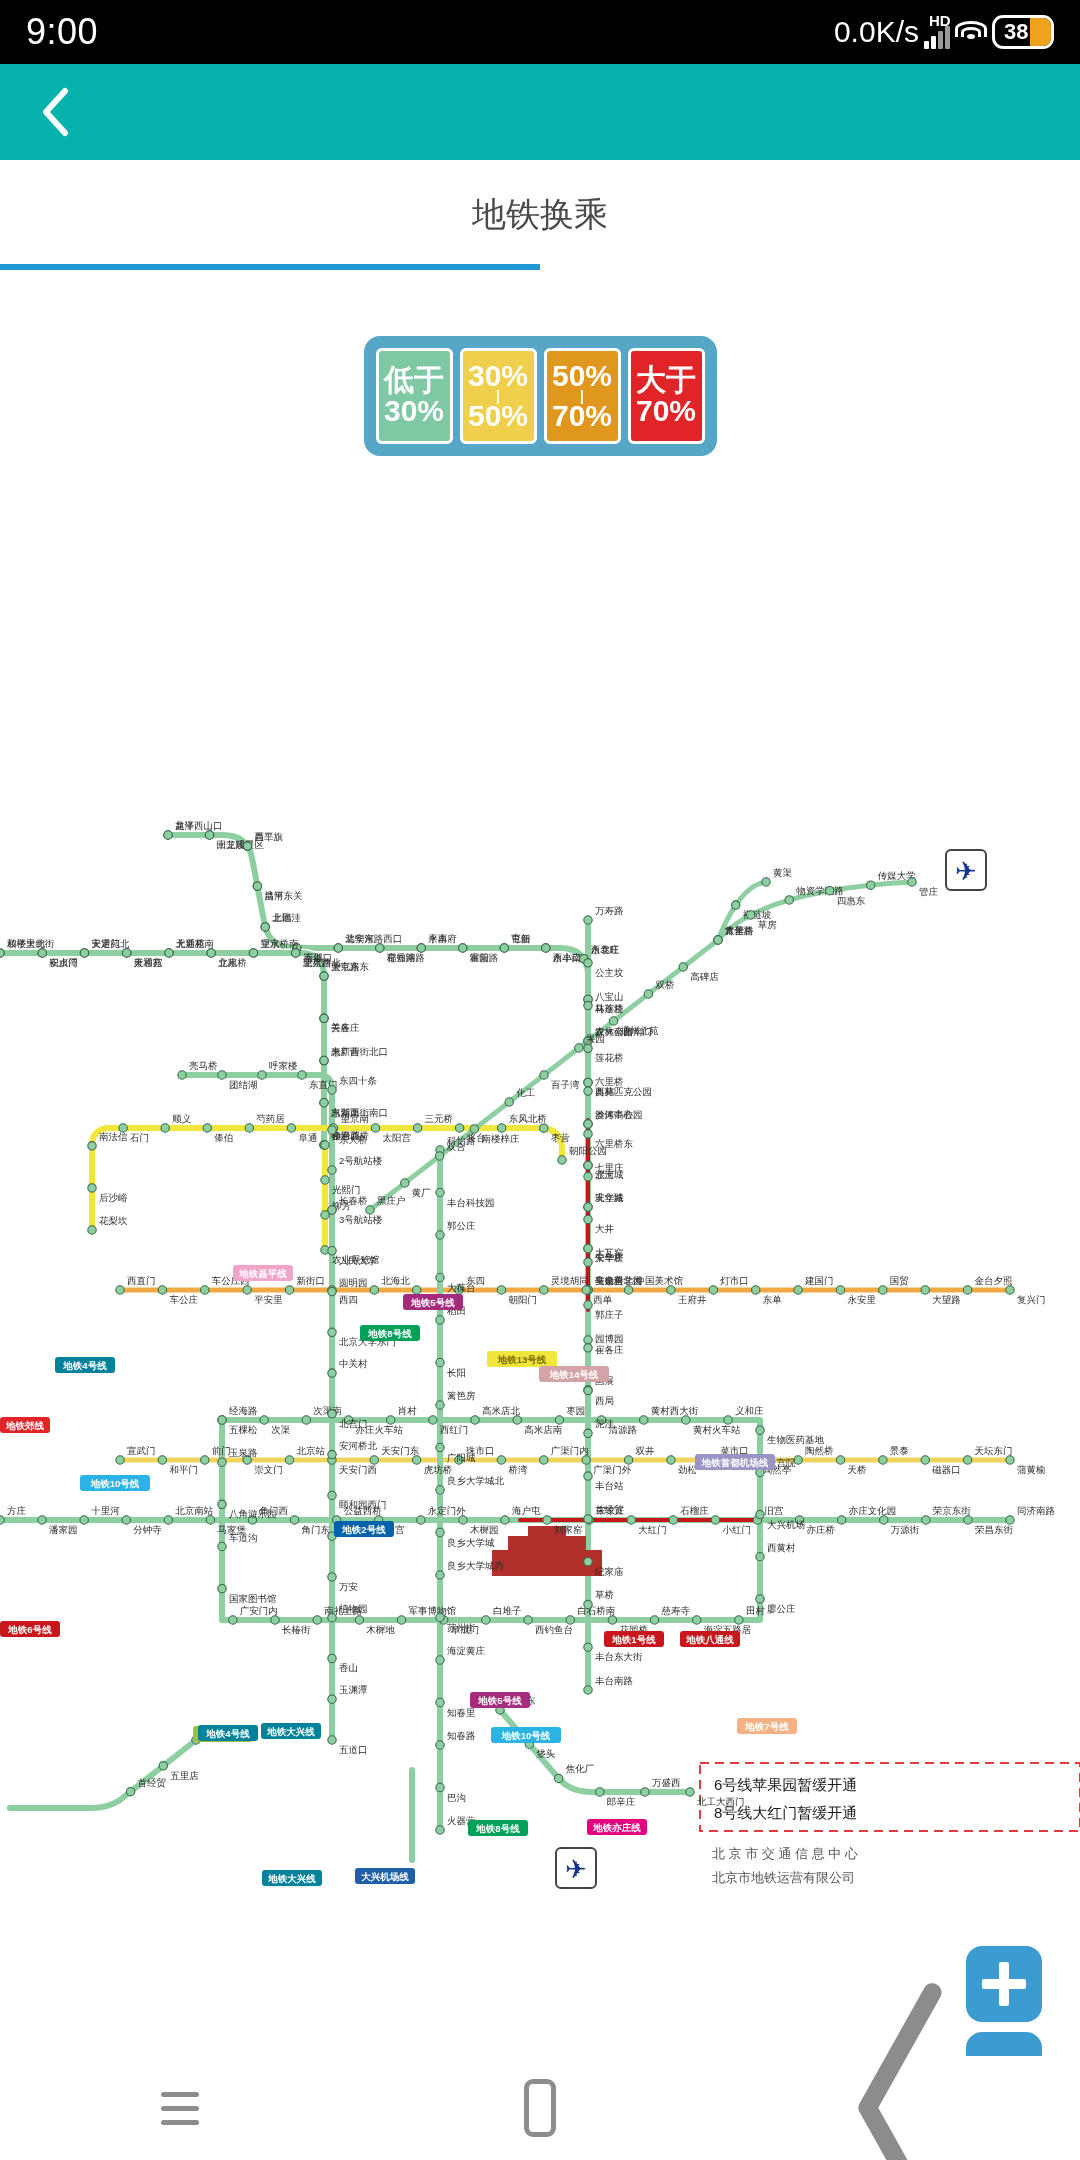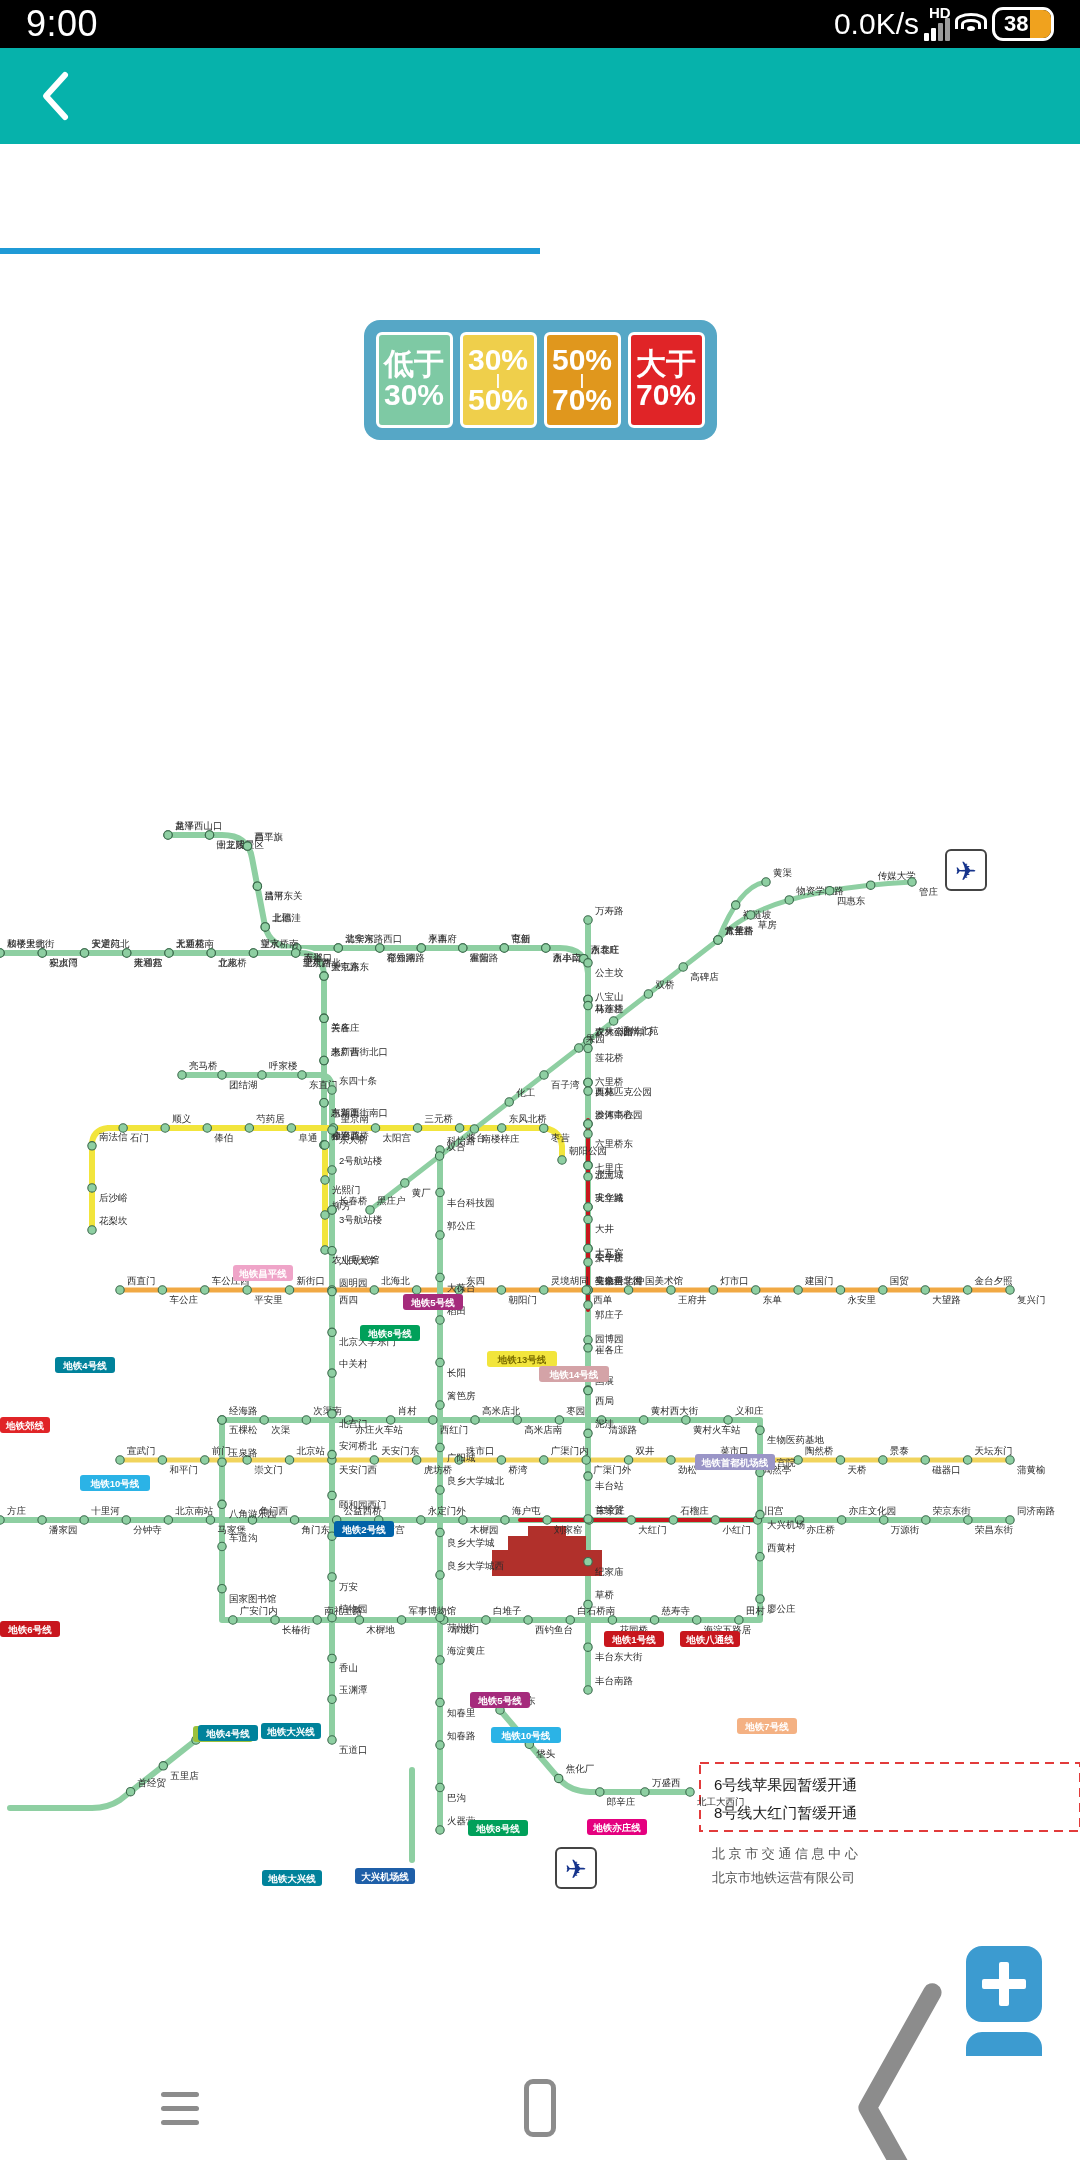--- a/index.html
+++ b/index.html
@@ -4,21 +4,21 @@
 <style>
   * { margin:0; padding:0; box-sizing:border-box; }
   html,body { width:1080px; height:2160px; }
   body {
     font-family:"Liberation Sans","DejaVu Sans",sans-serif;
     background:#ffffff;
     overflow:hidden;
   }
   
   #status-bar{
-    height:48px;background:#000;color:#fff;
+    height:64px;background:#000;color:#fff;
     display:flex;align-items:center;justify-content:space-between;
     padding:0 26px;
   }
   #status-clock{font-size:36px;letter-spacing:.5px;}
   #status-right{display:flex;align-items:center;gap:4px;}
   #net-speed{font-size:30px;}
   .sig-wrap{display:flex;align-items:flex-end;position:relative;height:34px;}
   .hd-tag{font-size:15px;position:absolute;top:-3px;left:6px;font-weight:bold;}
   .bars{display:flex;align-items:flex-end;gap:2px;margin-left:1px;margin-top:10px;}
   .bars i{display:block;width:5px;background:#fff;border-radius:1px;}
@@ -137,20 +137,21 @@
 <div id="app-bar">
   <div id="back-button">
     <svg viewBox="0 0 34 52">
       <polyline points="27,5 8,26 27,47" fill="none" stroke="#ffffff" stroke-width="6" stroke-linecap="round" stroke-linejoin="round"></polyline>
     </svg>
   </div>
 </div>
 
 <div id="tab-bar">
   <div id="tab-divider"></div>
+  <div class="tab">地铁换乘</div>
   <div id="tab-indicator"></div>
 </div>
 
 <div id="legend-row">
   <div id="legend-box">
     <div class="legend-chip chip-low">
       <div class="l1">低于</div>
       <div class="l2">30%</div>
     </div>
     <div class="legend-chip chip-mid">

